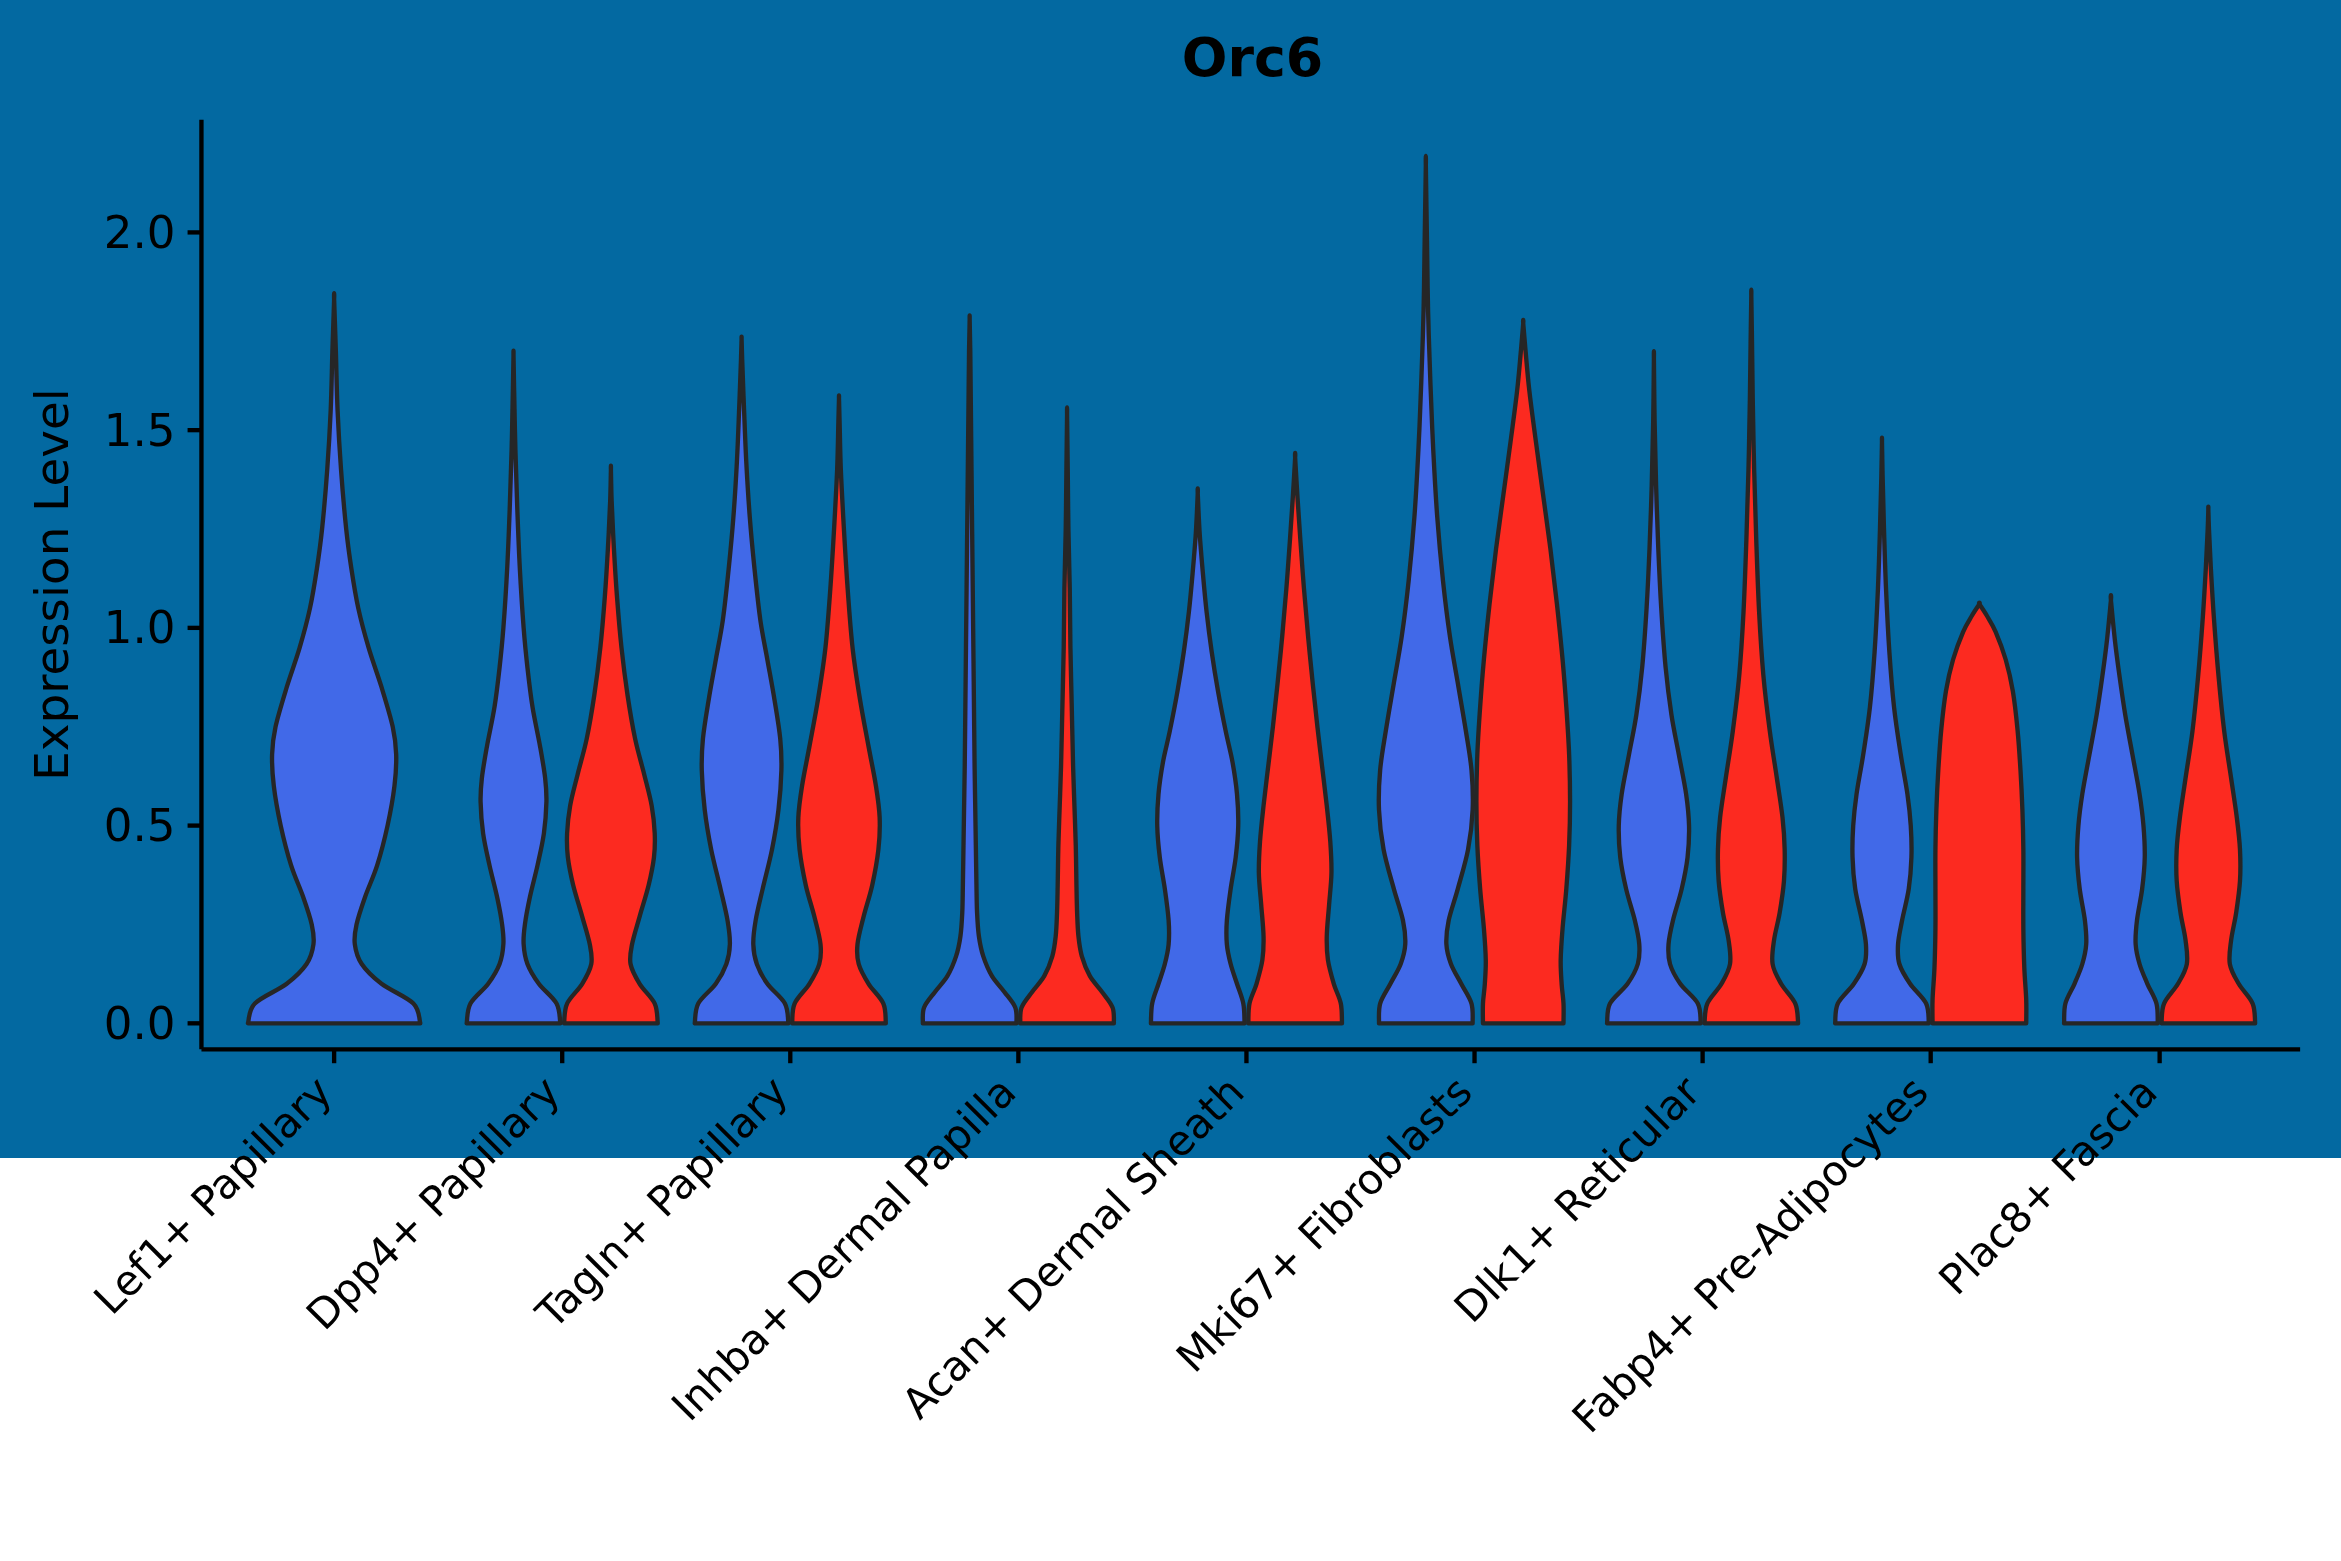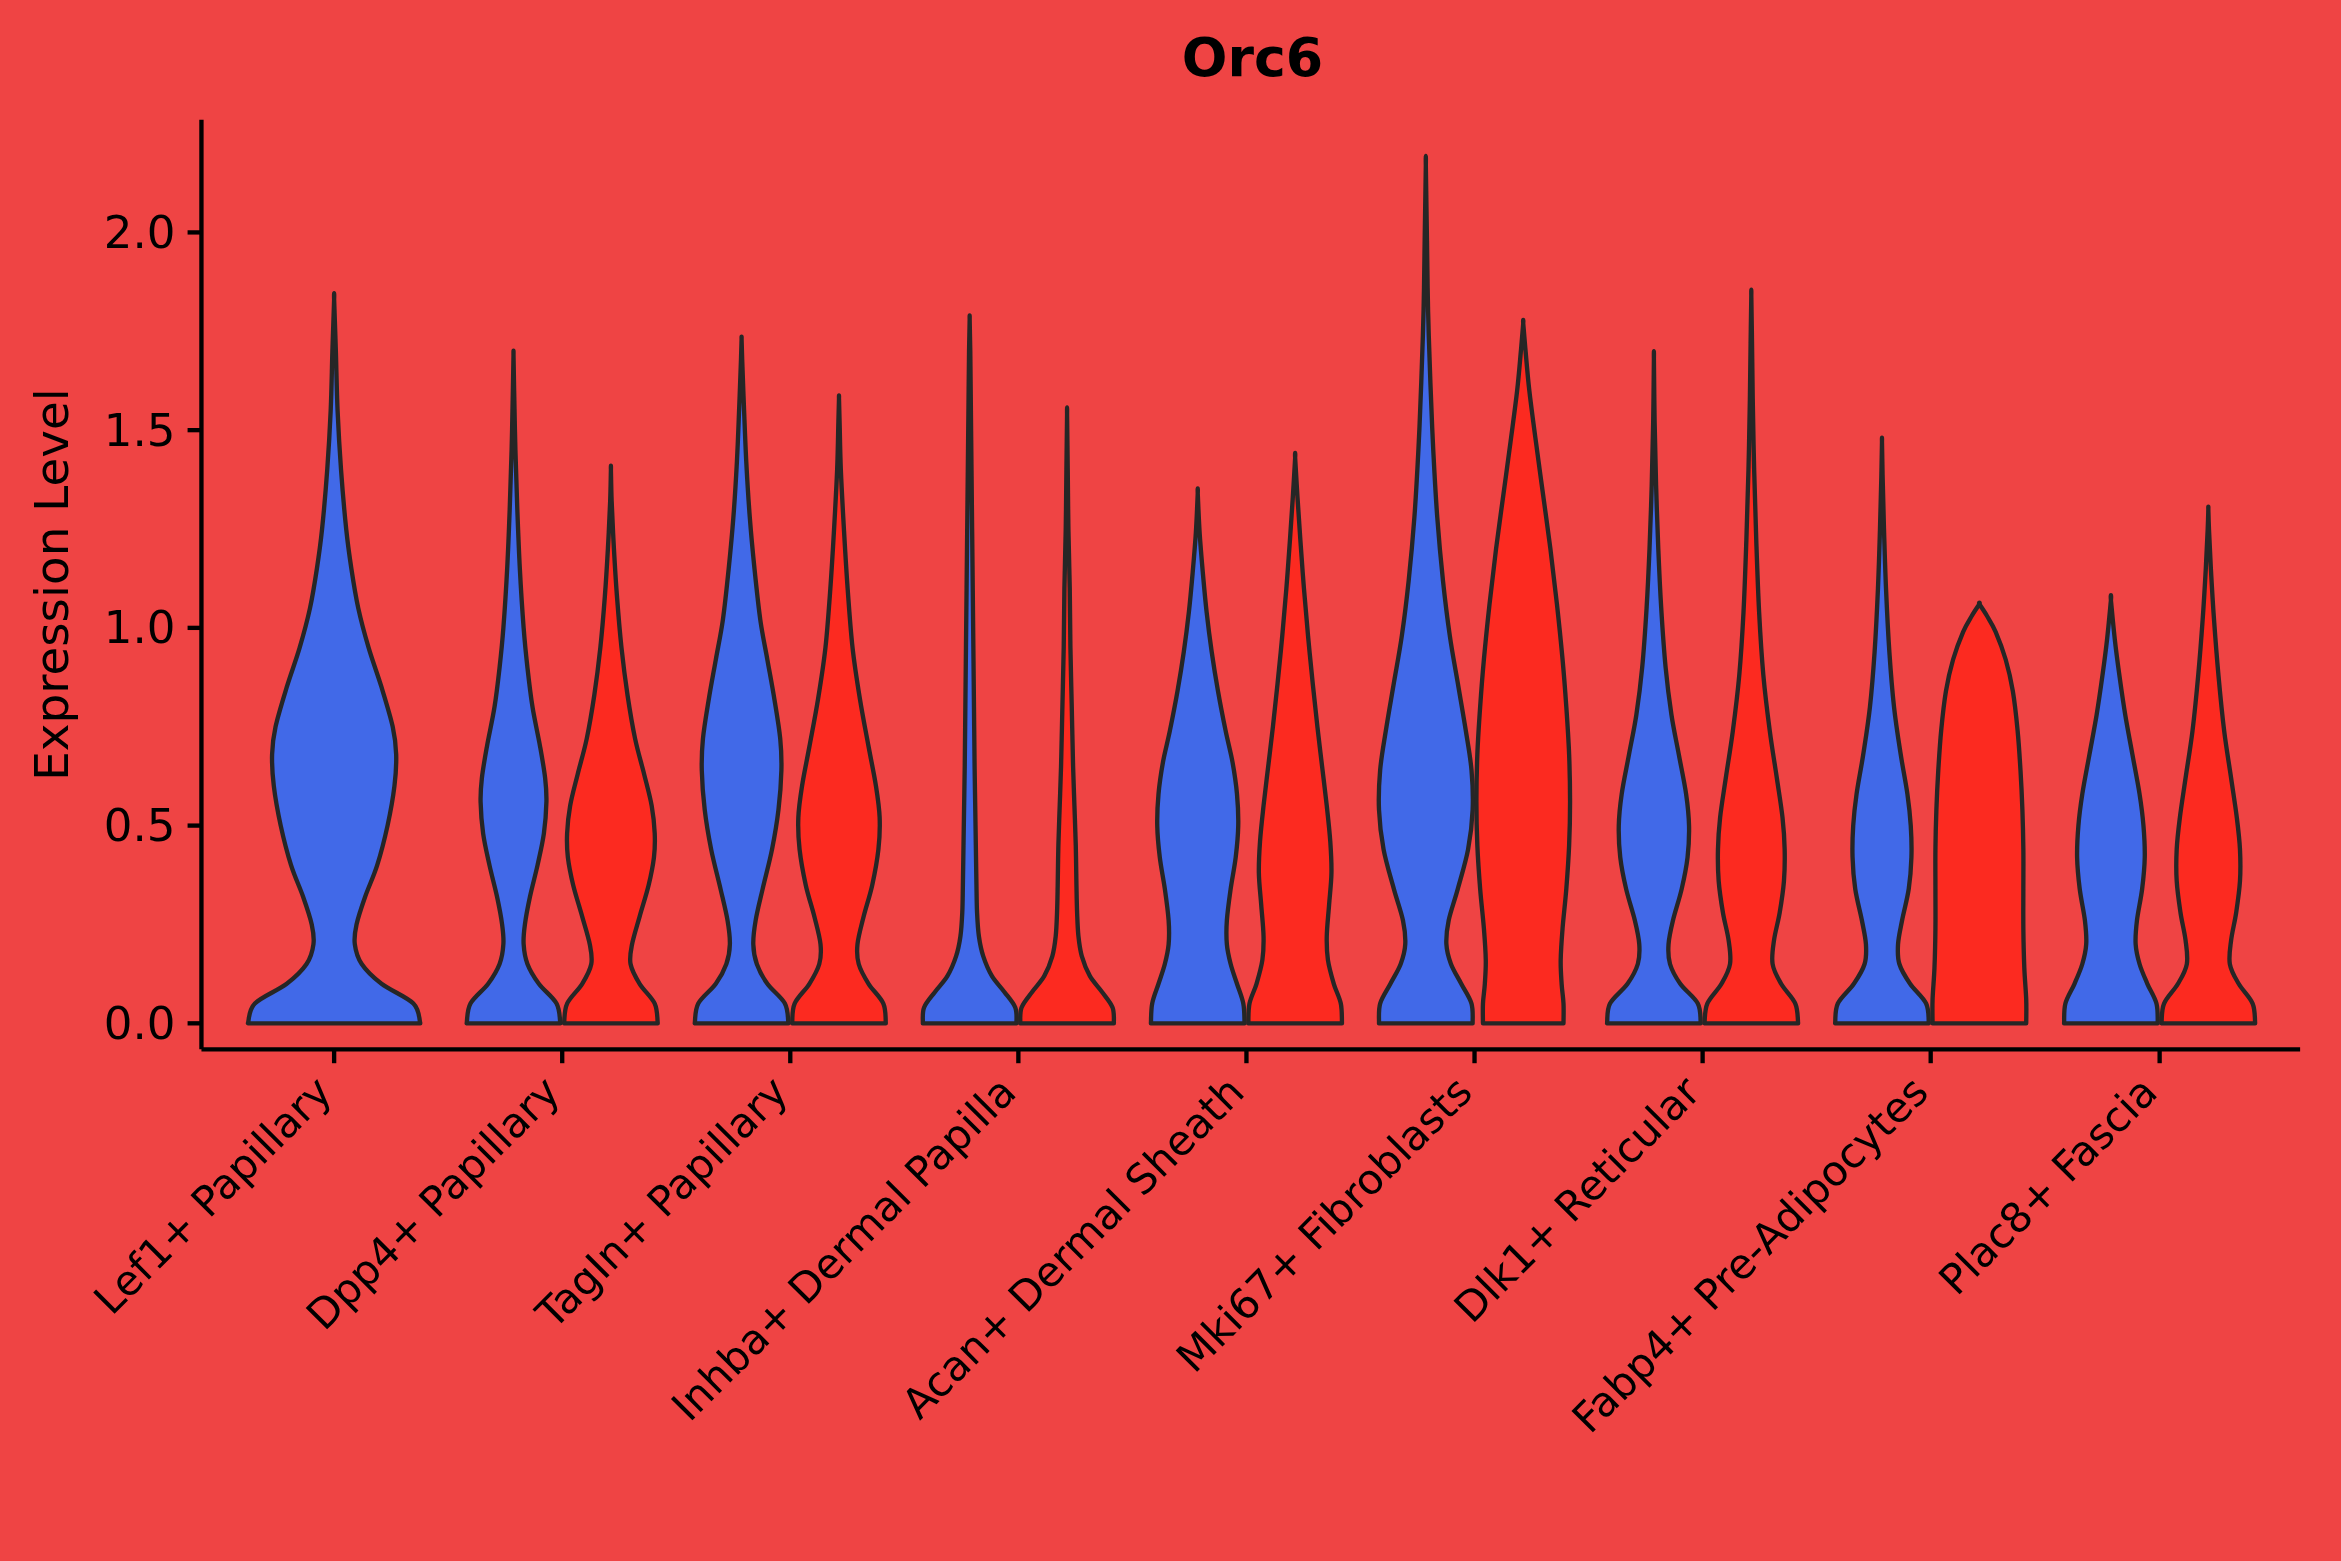--- a/index.html
+++ b/index.html
@@ -9,22 +9,22 @@
   }
   body {
     width: 2342px;
     height: 1561px;
     font-family: "DejaVu Sans", sans-serif;
     overflow: hidden;
   }
   #figure {
     position: relative;
     width: 2342px;
-    height: 1561px;
-    background: #ef4444;
+    height: 1158px;
+    background: #0369a1;
   }
   #plot-svg {
     position: absolute;
     left: 0;
     top: 0;
     width: 2342px;
     height: 1561px;
     display: block;
   }
   .title-text {

